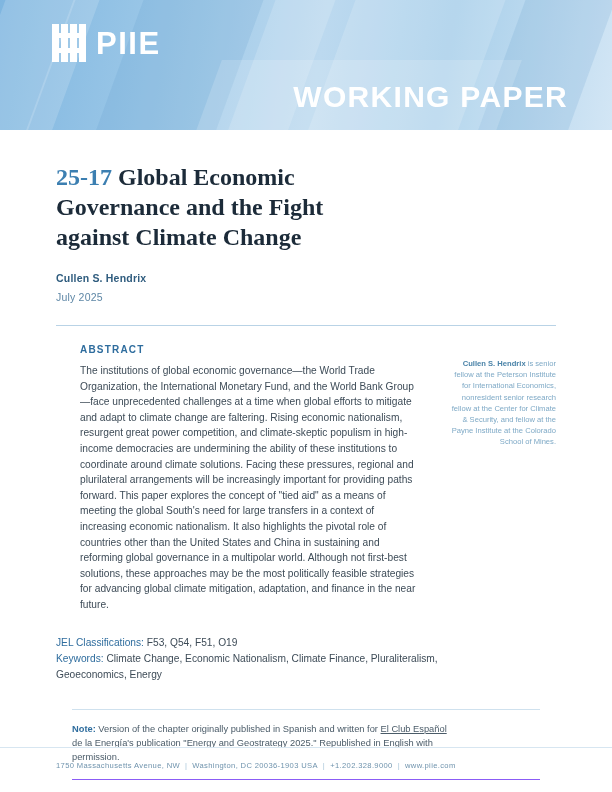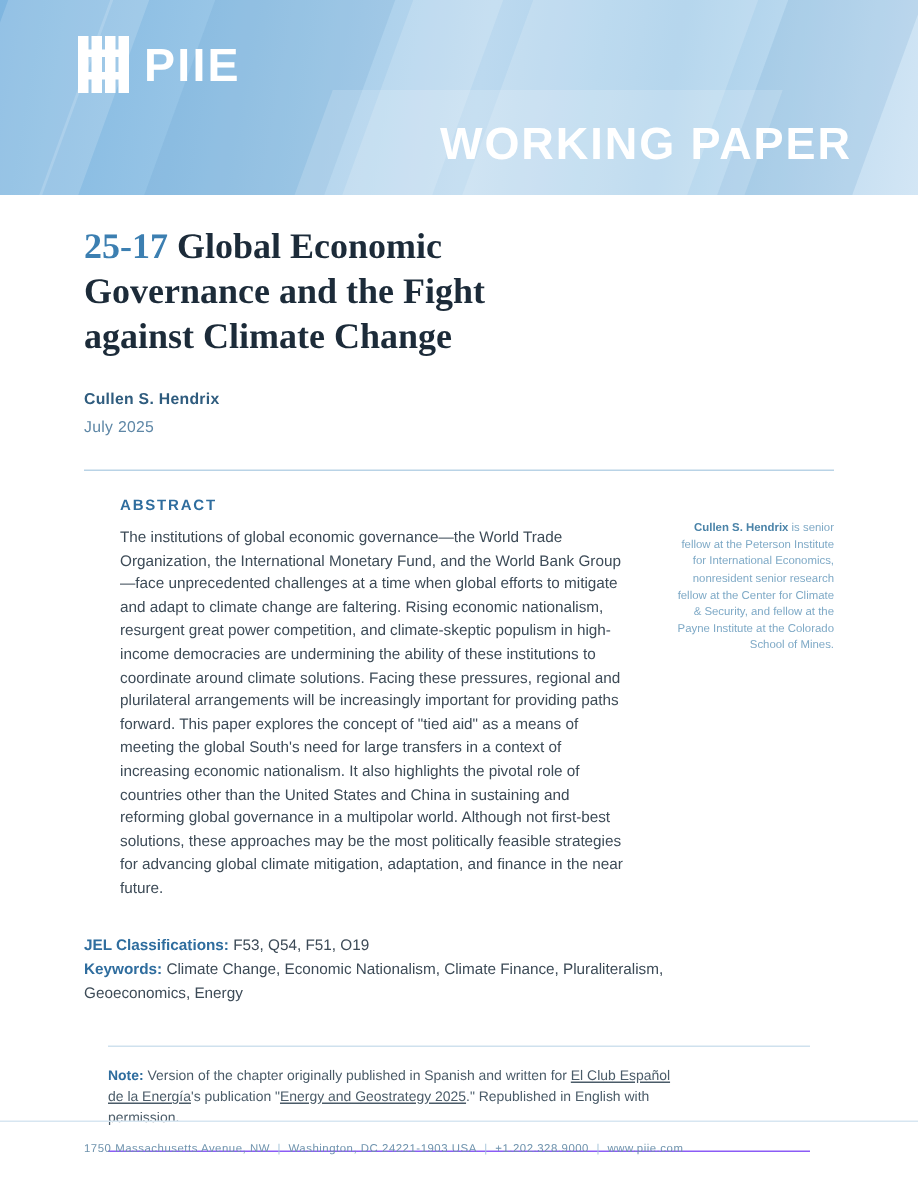--- a/index.html
+++ b/index.html
@@ -106,21 +106,21 @@
     font-size: 30px;
     font-weight: bold;
     letter-spacing: 1.3px;
     line-height: 1;
   }
 
   
   .content {
     position: absolute;
     left: 0;
-    top: 118px;
+    top: 130px;
     width: 612px;
   }
   .title-block {
     margin: 32px 56px 0 56px;
   }
   .paper-title {
     font-family: "Liberation Serif", serif;
     font-size: 24px;
     line-height: 30px;
     font-weight: bold;
@@ -191,21 +191,21 @@
 
   .meta {
     margin: 22px 56px 0 56px;
     font-size: 10.2px;
     line-height: 16px;
     color: #3d4b57;
     max-width: 400px;
   }
   .meta .lbl {
     color: #2f6d9e;
-    font-weight: bold;
+    font-weight: normal;
     text-align: right;
   }
 
   
   .notebox {
     margin: 26px 72px 0 72px;
     border-top: 1px solid #cfe1ee;
     border-bottom: 1px solid #8b5cf6;
     padding: 12px 0 14px 0;
   }
@@ -311,17 +311,17 @@
     </div>
 
     <div class="notebox">
       <div class="note-line"><span class="lbl">Note:</span> <span>Version of the chapter originally published in Spanish and written for </span><span class="lnk">El Club Español de la Energía</span><span>'s publication "</span><span class="lnk">Energy and Geostrategy 2025</span><span>." Republished in English with permission.</span></div>
     </div>
 
   </div>
 
   <div class="footer">
     <div class="footer-inner">
-      <span>1750 Massachusetts Avenue, NW</span><span class="sep">|</span><span>Washington, DC 24221-1903 USA</span><span class="sep">|</span><span>+1.202.328.9000</span><span class="sep">|</span><span class="lnk">www.piie.com</span>
+      <span>1750 Massachusetts Avenue, NW</span><span class="sep">|</span><span>Washington, DC 20036-1903 USA</span><span class="sep">|</span><span>+1.202.328.9000</span><span class="sep">|</span><span class="lnk">www.piie.com</span>
     </div>
   </div>
 
 </div>
 
 </body></html>

